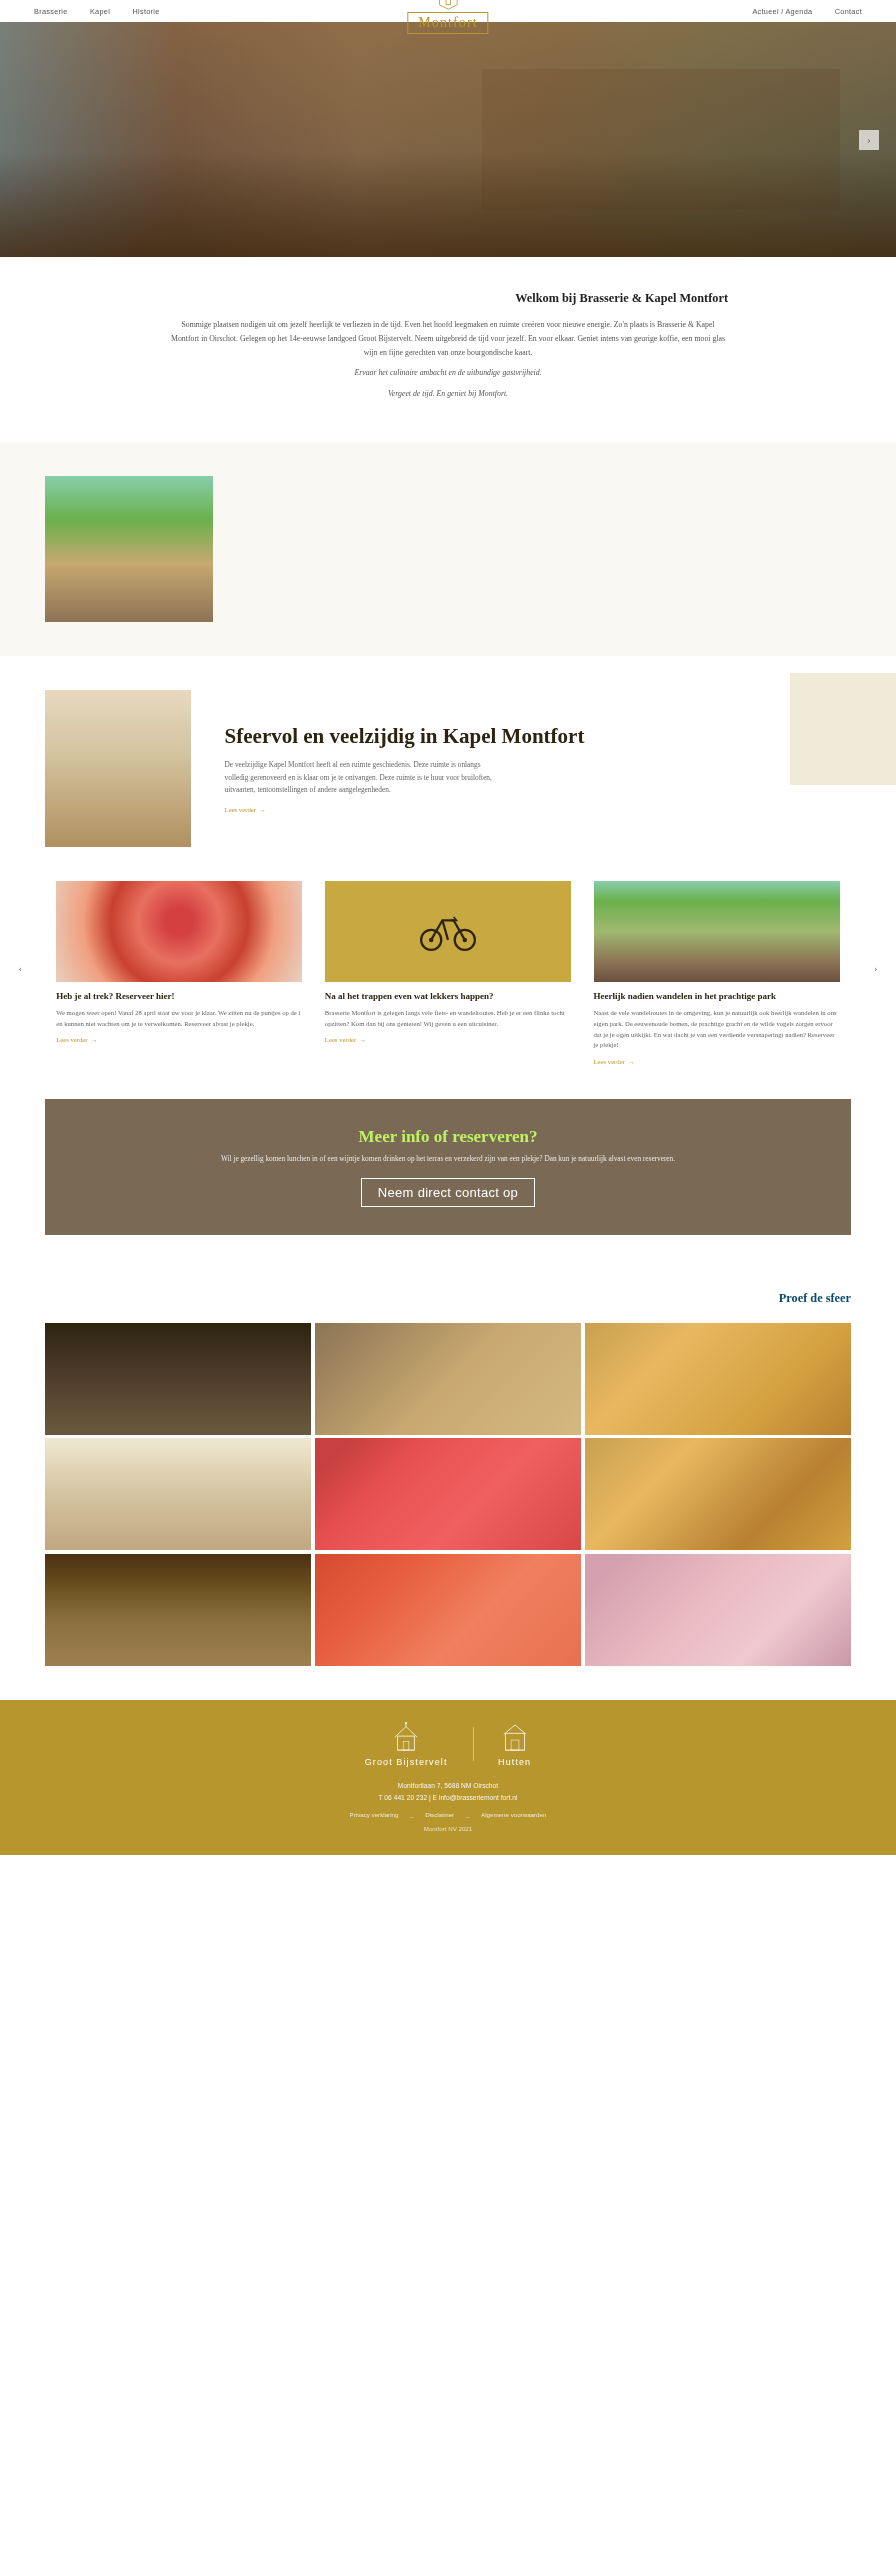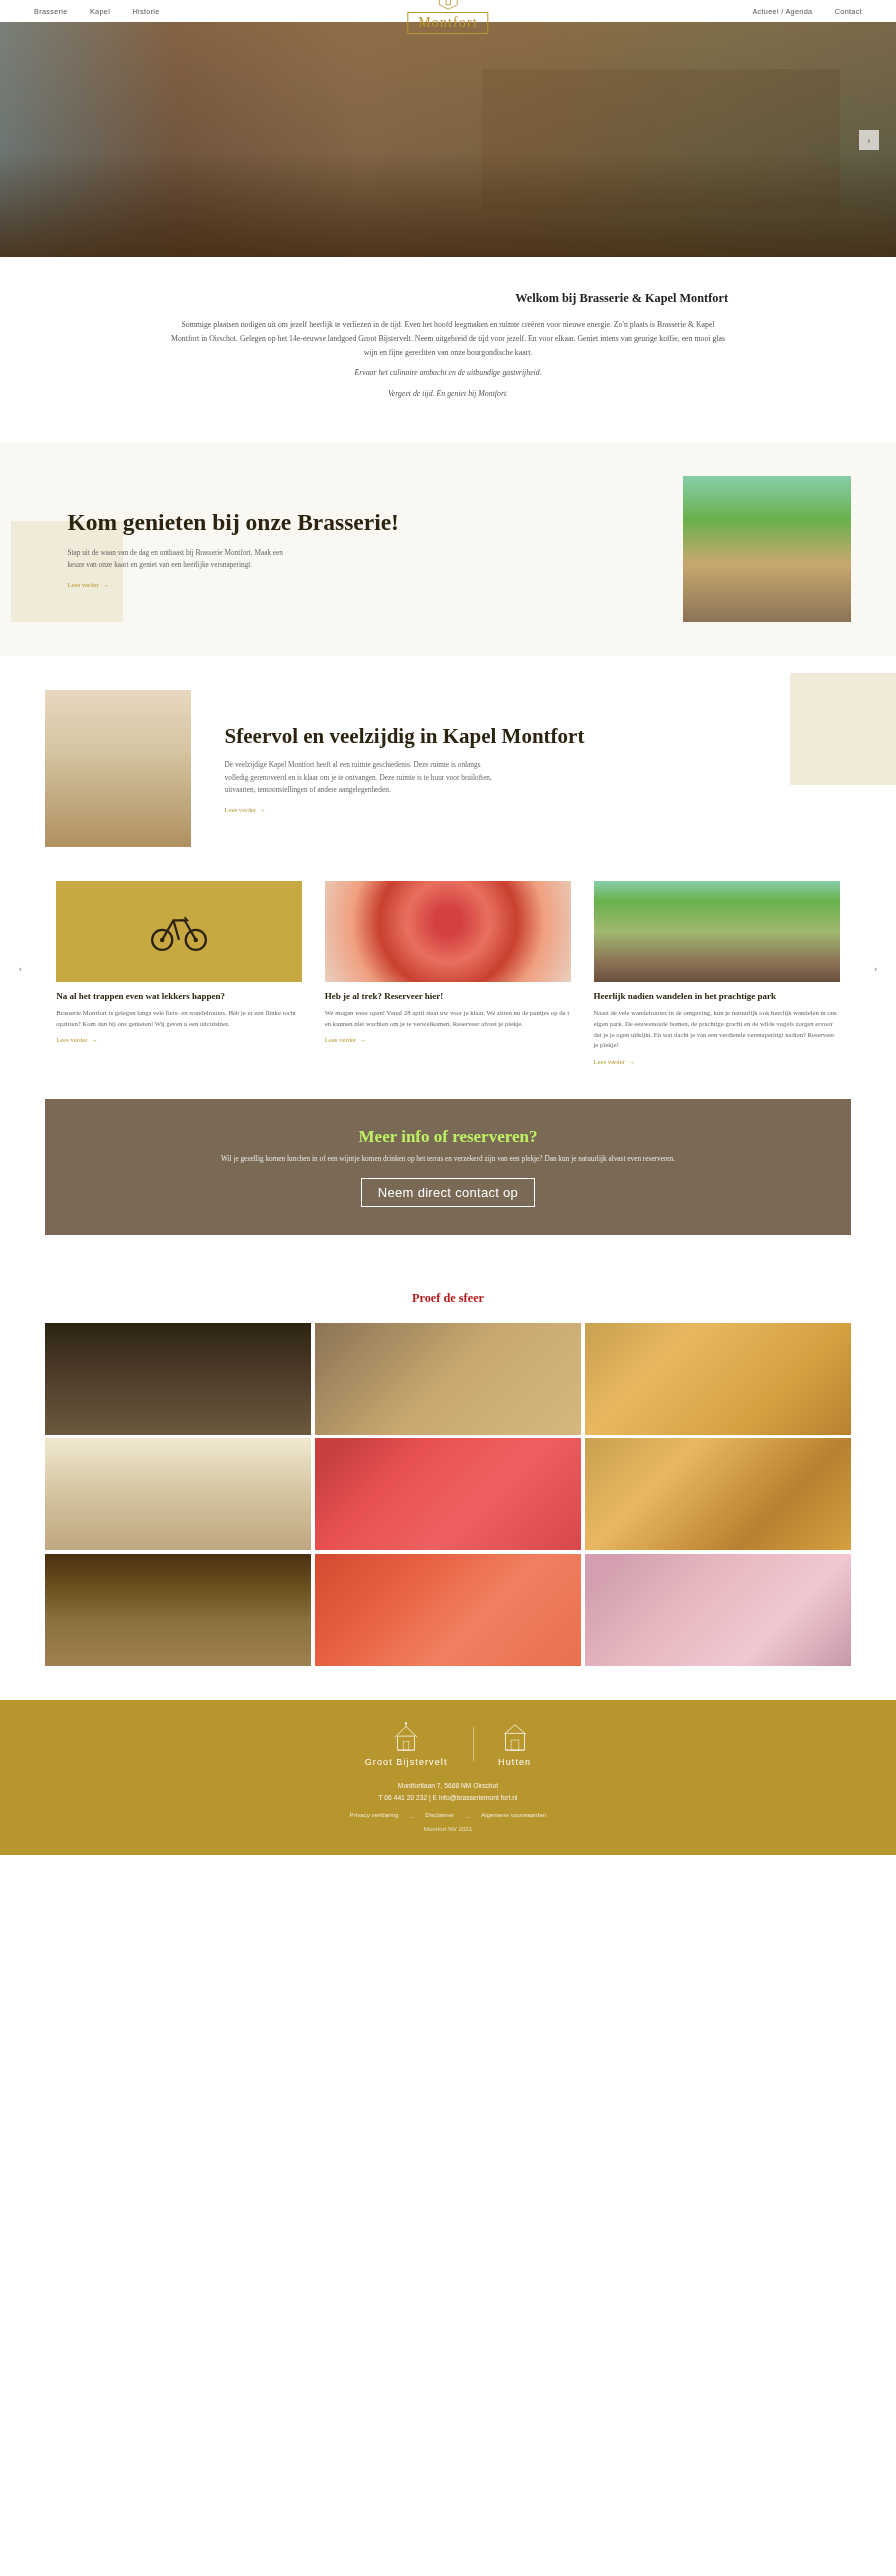--- a/index.html
+++ b/index.html
@@ -135,21 +135,21 @@
     .cta-banner p { color: rgba(255,255,255,0.85); font-size: 7.3px; line-height: 1.6; margin-bottom: 13.4px; }
     .cta-btn {
       display: inline-block; border: 1.1px solid #fff; color: #fff;
       padding: 5.6px 15.7px; font-size: 13px; text-decoration: none;
       letter-spacing: 0.3px; cursor: pointer; background: transparent;
       font-family: Arial, sans-serif;
     }
 
     
     .sfeer-section { padding: 22.4px 45px 34px; }
-    .sfeer-section h2 { text-align: center; font-size: 12.3px; margin-bottom: 17px; color: #b91c1c; }
+    .sfeer-section h2 { text-align: right; font-size: 12.3px; margin-bottom: 17px; color: #0c4a6e; }
     .sfeer-grid {
       display: grid;
       grid-template-columns: 1fr 1fr 1fr;
       grid-template-rows: 112px 112px 112px;
       gap: 3.4px;
     }
     .sfeer-img { width: 100%; height: 100%; overflow: hidden; }
     .sfeer-img-1 { background: linear-gradient(to bottom, #2c2410 0%, #4a3828 40%, #6b5a3e 100%); }
     .sfeer-img-2 { background: linear-gradient(135deg, #8b7355 0%, #c8a870 50%, #d4b880 100%); }
     .sfeer-img-3 { background: linear-gradient(135deg, #c8a050 0%, #e8b860 30%, #d4a040 70%, #b88030 100%); }
@@ -239,45 +239,48 @@
 </div>
 
 <section class="welcome-section">
   <h2>Welkom bij Brasserie &amp; Kapel Montfort</h2>
   <p>Sommige plaatsen nodigen uit om jezelf heerlijk te verliezen in de tijd. Even het hoofd leegmaken en ruimte creëren voor nieuwe energie. Zo'n plaats is Brasserie &amp; Kapel Montfort in Oirschot. Gelegen op het 14e-eeuwse landgoed Groot Bijstervelt. Neem uitgebreid de tijd voor jezelf. En voor elkaar. Geniet intens van geurige koffie, een mooi glas wijn en fijne gerechten van onze bourgondische kaart.</p>
   <p class="welcome-tagline">Ervaar het culinaire ambacht en de uitbundige gastvrijheid.</p>
   <p class="welcome-tagline">Vergeet de tijd. En geniet bij Montfort.</p>
 </section>
 
 <section class="brasserie-section">
-  <div class="brasserie-content" style="position:relative; z-index:1;">
-    <div class="bg-cream-block"></div>
-    <h2 style="position:relative; z-index:2;">Kom genieten bij onze Brasserie!</h2>
-    <p style="position:relative; z-index:2;">Stap uit de waan van de dag en onthaast bij Brasserie Montfort. Maak een keuze van onze kaart en geniet van een heerlijke versnaperingt.</p>
-    <a class="lees-verder" style="position:relative; z-index:2;">Lees verder</a>
-  </div>
   <div class="brasserie-image">
     <div class="brasserie-image-inner"></div>
   </div>
 </section>
 
 <section class="kapel-section">
   <div class="bg-sand-block"></div>
   <div class="kapel-image">
     <div class="kapel-image-inner"></div>
   </div>
   <div class="kapel-content" style="position:relative; z-index:1;">
     <h2>Sfeervol en veelzijdig in Kapel Montfort</h2>
     <p>De veelzijdige Kapel Montfort heeft al een ruimte geschiedenis. Deze ruimte is onlangs volledig gerenoveerd en is klaar om je te ontvangen. Deze ruimte is te huur voor bruiloften, uitvaarten, tentoonstellingen of andere aangelegenheden.</p>
     <a class="lees-verder">Lees verder</a>
   </div>
 </section>
 
 <section class="cards-section">
   <div class="card-prev-btn">‹</div>
+
+  <div class="card">
+    <div class="card-image card-image-1">
+      <div class="food-img"></div>
+    </div>
+    <h3>Heb je al trek? Reserveer hier!</h3>
+    <p>We mogen weer open! Vanaf 28 april staat uw voor je klaar. We zitten nu de puntjes op de i en kunnen niet wachten om je te verwelkomen. Reserveer alvast je plekje.</p>
+    <a class="lees-verder">Lees verder</a>
+  </div>
 
   <div class="card">
     <div class="card-image card-image-2">
       <div style="background:#c8a840; width:100%; height:100%; display:flex; align-items:center; justify-content:center;">
         <svg width="56" height="45" viewBox="0 0 100 80" fill="none">
           <circle cx="20" cy="55" r="18" stroke="#2c2410" stroke-width="4" fill="none"></circle>
           <circle cx="80" cy="55" r="18" stroke="#2c2410" stroke-width="4" fill="none"></circle>
           <path d="M20 55 L40 20 L60 20 L80 55" stroke="#2c2410" stroke-width="4" fill="none"></path>
           <path d="M50 55 L40 20" stroke="#2c2410" stroke-width="4"></path>
           <path d="M55 20 L65 20 L60 14" stroke="#2c2410" stroke-width="3"></path>
@@ -285,29 +288,20 @@
           <circle cx="80" cy="55" r="4" fill="#2c2410"></circle>
         </svg>
       </div>
     </div>
     <h3>Na al het trappen even wat lekkers happen?</h3>
     <p>Brasserie Montfort is gelegen langs vele fiets- en wandelroutes. Heb je er een flinke tocht opzitten? Kom dan bij ons genieten! Wij geven u een uitcuisiner.</p>
     <a class="lees-verder">Lees verder</a>
   </div>
 
   <div class="card">
-    <div class="card-image card-image-1">
-      <div class="food-img"></div>
-    </div>
-    <h3>Heb je al trek? Reserveer hier!</h3>
-    <p>We mogen weer open! Vanaf 28 april staat uw voor je klaar. We zitten nu de puntjes op de i en kunnen niet wachten om je te verwelkomen. Reserveer alvast je plekje.</p>
-    <a class="lees-verder">Lees verder</a>
-  </div>
-
-  <div class="card">
     <div class="card-image card-image-3">
       <div class="chapel-card-img"></div>
     </div>
     <h3>Heerlijk nadien wandelen in het prachtige park</h3>
     <p>Naast de vele wandelroutes in de omgeving, kun je natuurlijk ook heerlijk wandelen in ons eigen park. De eeuwenoude bomen, de prachtige gracht en de wilde vogels zorgen ervoor dat je je ogen uitkijkt. En wat dacht je van een verdiende versnaperingt nadien? Reserveer je plekje!</p>
     <a class="lees-verder">Lees verder</a>
   </div>
 
   <div class="card-next-btn">›</div>
 </section>

